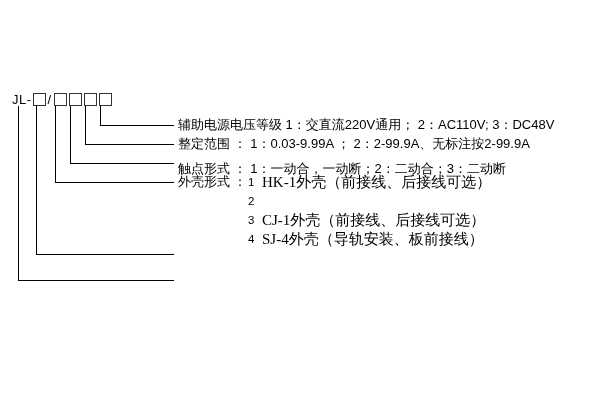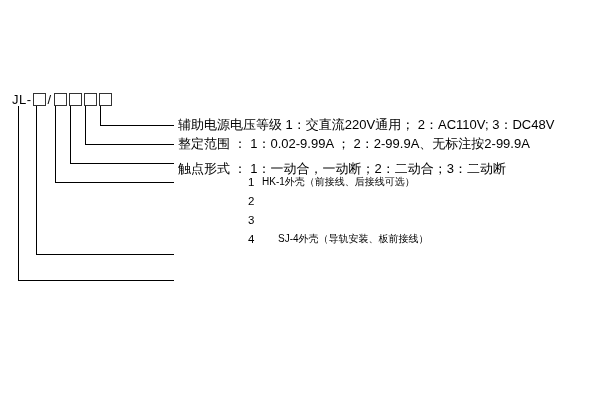--- a/index.html
+++ b/index.html
@@ -63,24 +63,25 @@
   
   .label {
     position: absolute;
     font-size: 13px;
     line-height: 16px;
     white-space: nowrap;
     color: #000;
   }
   .sub {
     position: absolute;
-    font-size: 10px;
+    font-size: 15px;
     line-height: 16px;
     white-space: nowrap;
     color: #000;
+    font-family: Liberation Serif, serif;
   }
   .shell-num {
     position: absolute;
     font-size: 11.5px;
     line-height: 16px;
     color: #000;
   }
 </style>
 </head>
 <body>
@@ -110,30 +111,32 @@
   <div class="hline" style="left:55px; top:182px; width:119px;"></div>
 
   <div class="vline" style="left:36px; top:106px; height:149px;"></div>
   <div class="hline" style="left:36px; top:254px; width:138px;"></div>
 
   <div class="vline" style="left:18px; top:106px; height:175px;"></div>
   <div class="hline" style="left:18px; top:280px; width:156px;"></div>
 
   <div class="label" style="left:178px; top:117px;">辅助电源电压等级  1：交直流220V通用；  2：AC110V; 3：DC48V</div>
 
-  <div class="label" style="left:178px; top:136px;">整定范围 ： 1：0.02-9.99A ；  2：2-99.9A、无标注按2-99.9A</div>
+  <div class="label" style="left:178px; top:136px;">整定范围 ： 1：0.03-9.99A ；  2：2-99.9A、无标注按2-99.9A</div>
 
   <div class="label" style="left:178px; top:161px;">触点形式 ： 1：一动合，一动断；2：二动合；3：二动断</div>
 
+  <div class="label" style="left:178px; top:174px;">外壳形式 ：</div>
 
   <div class="shell-num" style="left:248px; top:174px;">1</div>
   <div class="sub" style="left:262px; top:174px;">HK-1外壳（前接线、后接线可选）</div>
 
   <div class="shell-num" style="left:248px; top:193px;">2</div>
 
   <div class="shell-num" style="left:248px; top:212px;">3</div>
+  <div class="sub" style="left:262px; top:212px;">CJ-1外壳（前接线、后接线可选）</div>
 
   <div class="shell-num" style="left:248px; top:231px;">4</div>
-  <div class="sub" style="left:262px; top:231px;margin-left:16px;">SJ-4外壳（导轨安装、板前接线）</div>
+  <div class="sub" style="left:262px; top:231px;">SJ-4外壳（导轨安装、板前接线）</div>
 
 
 
 </div>
 
 </body></html>

